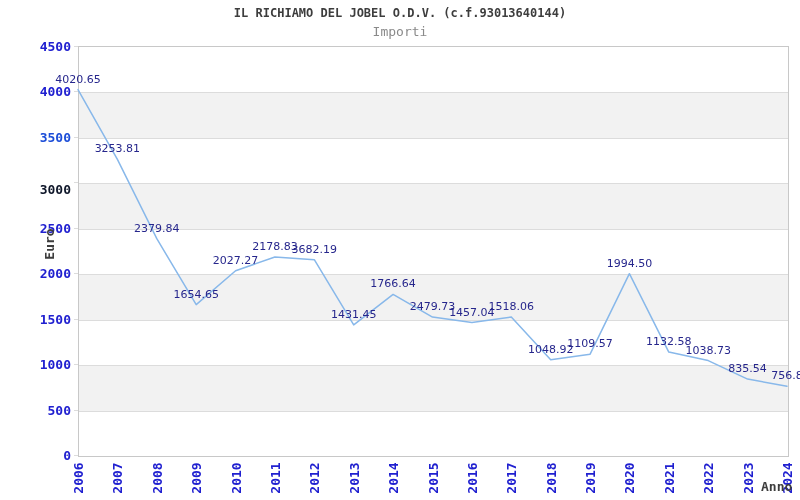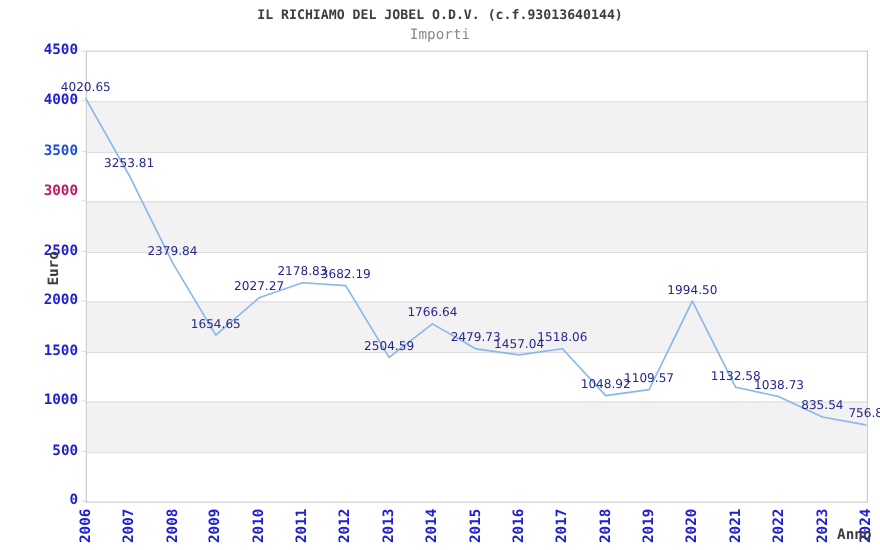--- a/index.html
+++ b/index.html
@@ -66,21 +66,21 @@
       <div class="y-tick-label" style="left: 0px; width: 71px; top: 409.556px; color: rgb(32, 32, 208);">500</div>
       <div class="axis-tick" style="left: 74px; top: 409.556px; background: rgb(220, 220, 220);"></div>
       <div class="y-tick-label" style="left: 0px; width: 71px; top: 364.111px; color: rgb(32, 32, 208);">1000</div>
       <div class="axis-tick" style="left: 74px; top: 364.111px; background: rgb(220, 220, 220);"></div>
       <div class="y-tick-label" style="left: 0px; width: 71px; top: 318.667px; color: rgb(32, 32, 208);">1500</div>
       <div class="axis-tick" style="left: 74px; top: 318.667px; background: rgb(220, 220, 220);"></div>
       <div class="y-tick-label" style="left: 0px; width: 71px; top: 273.222px; color: rgb(32, 32, 208);">2000</div>
       <div class="axis-tick" style="left: 74px; top: 273.222px; background: rgb(220, 220, 220);"></div>
       <div class="y-tick-label" style="left: 0px; width: 71px; top: 227.778px; color: rgb(32, 32, 208);">2500</div>
       <div class="axis-tick" style="left: 74px; top: 227.778px; background: rgb(220, 220, 220);"></div>
-      <div class="y-tick-label" style="left: 0px; width: 71px; top: 174px; color: #be185d;">3000</div>
+      <div class="y-tick-label" style="left: 0px; width: 71px; top: 189px; color: #0f172a;">3000</div>
       <div class="axis-tick" style="left: 74px; top: 182.333px; background: rgb(220, 220, 220);"></div>
       <div class="y-tick-label" style="left: 0px; width: 71px; top: 136.889px; color: #1d4ed8;">3500</div>
       <div class="axis-tick" style="left: 74px; top: 136.889px; background: rgb(220, 220, 220);"></div>
       <div class="y-tick-label" style="left: 0px; width: 71px; top: 91.4444px; color: rgb(32, 32, 208);">4000</div>
       <div class="axis-tick" style="left: 74px; top: 91.4444px; background: rgb(220, 220, 220);"></div>
       <div class="y-tick-label" style="left: 0px; width: 71px; top: 46px; color: rgb(32, 32, 208);">4500</div>
       <div class="axis-tick" style="left: 74px; top: 46px; background: rgb(220, 220, 220);"></div>
       <div class="x-tick-label" style="left: 78px; top: 478px; color: rgb(32, 32, 208);">2006</div>
       <div class="x-tick-label" style="left: 117.389px; top: 478px; color: rgb(32, 32, 208);">2007</div>
       <div class="x-tick-label" style="left: 156.778px; top: 478px; color: rgb(32, 32, 208);">2008</div>
@@ -100,21 +100,21 @@
       <div class="x-tick-label" style="left: 708.222px; top: 478px; color: rgb(32, 32, 208);">2022</div>
       <div class="x-tick-label" style="left: 747.611px; top: 478px; color: rgb(32, 32, 208);">2023</div>
       <div class="x-tick-label" style="left: 787px; top: 478px; color: rgb(32, 32, 208);">2024</div>
       <div class="data-point-label" style="left: 78px; top: 85.5676px; color: rgb(38, 38, 140);">4020.65</div>
       <div class="data-point-label" style="left: 117.389px; top: 155.265px; color: rgb(38, 38, 140);">3253.81</div>
       <div class="data-point-label" style="left: 156.778px; top: 234.699px; color: rgb(38, 38, 140);">2379.84</div>
       <div class="data-point-label" style="left: 196.167px; top: 300.611px; color: rgb(38, 38, 140);">1654.65</div>
       <div class="data-point-label" style="left: 235.556px; top: 266.744px; color: rgb(38, 38, 140);">2027.27</div>
       <div class="data-point-label" style="left: 274.944px; top: 252.969px; color: rgb(38, 38, 140);">2178.83</div>
       <div class="data-point-label" style="left: 314.333px; top: 255.679px; color: rgb(38, 38, 140);">3682.19</div>
-      <div class="data-point-label" style="left: 353.722px; top: 320.897px; color: rgb(38, 38, 140);">2504.59</div>
+      <div class="data-point-label" style="left: 353.722px; top: 320.897px; color: rgb(38, 38, 140);">1431.45</div>
       <div class="data-point-label" style="left: 393.111px; top: 290.432px; color: rgb(38, 38, 140);">1766.64</div>
       <div class="data-point-label" style="left: 432.5px; top: 313.139px; color: rgb(38, 38, 140);">2479.73</div>
       <div class="data-point-label" style="left: 471.889px; top: 318.571px; color: rgb(38, 38, 140);">1457.04</div>
       <div class="data-point-label" style="left: 511.278px; top: 313.025px; color: rgb(38, 38, 140);">1518.06</div>
       <div class="data-point-label" style="left: 550.667px; top: 355.665px; color: rgb(38, 38, 140);">1048.92</div>
       <div class="data-point-label" style="left: 590.056px; top: 350.152px; color: rgb(38, 38, 140);">1109.57</div>
       <div class="data-point-label" style="left: 629.444px; top: 269.722px; color: rgb(38, 38, 140);">1994.50</div>
       <div class="data-point-label" style="left: 668.833px; top: 348.061px; color: rgb(38, 38, 140);">1132.58</div>
       <div class="data-point-label" style="left: 708.222px; top: 356.591px; color: rgb(38, 38, 140);">1038.73</div>
       <div class="data-point-label" style="left: 747.611px; top: 375.059px; color: rgb(38, 38, 140);">835.54</div>

